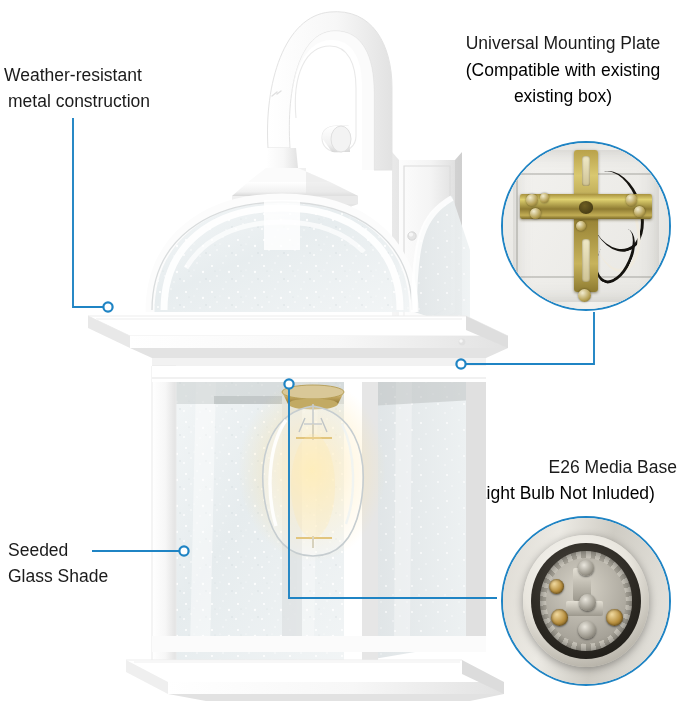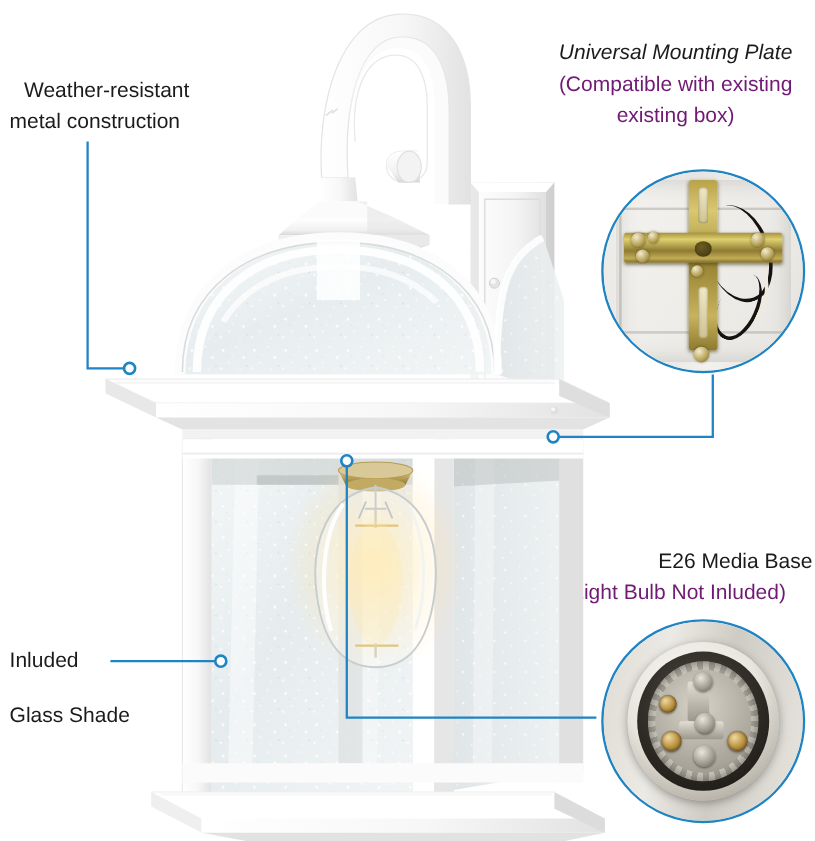--- a/index.html
+++ b/index.html
@@ -2,21 +2,21 @@
 <html><head>
 <meta charset="utf-8">
 <style>
   html,body{margin:0;padding:0;background:#fff;}
   body{width:679px;height:701px;position:relative;overflow:hidden;
        font-family:"Liberation Sans","DejaVu Sans",sans-serif;
        -webkit-font-smoothing:antialiased;}
   #stage{position:absolute;inset:0;width:679px;height:701px;background:#ffffff;}
 
   .lbl{position:absolute;color:#1b1b1b;font-size:17.5px;line-height:25px;white-space:nowrap;}
-  .lbl.sub{color:#701a75;}
+  .lbl.sub{color:#000000;}
   .lbl.ctr{text-align:center;}
 
   svg.layer{position:absolute;left:0;top:0;width:679px;height:701px;overflow:visible;}
   svg.layer.art{z-index:2;}
   svg.layer.call{z-index:6;}
   .txtwrap{z-index:7;}
   .inset{z-index:5;}
 
   .inset{position:absolute;border-radius:50%;overflow:hidden;
          box-sizing:border-box;border:2.5px solid #1f84c4;background:#efeeec;}
@@ -330,27 +330,27 @@
     </g>
     <g>
       <circle cx="108" cy="307" r="4.6" fill="#ffffff" stroke="#1f84c4" stroke-width="2.2"></circle>
       <circle cx="461" cy="364" r="4.6" fill="#ffffff" stroke="#1f84c4" stroke-width="2.2"></circle>
       <circle cx="289" cy="384" r="4.6" fill="#ffffff" stroke="#1f84c4" stroke-width="2.2"></circle>
       <circle cx="184" cy="551" r="4.6" fill="#ffffff" stroke="#1f84c4" stroke-width="2.2"></circle>
     </g>
   </svg>
 
   <div class="txtwrap">
-    <div class="lbl" style="left:20px;top:63px;text-align:right;">Weather-resistant</div>
+    <div class="lbl" style="left:4px;top:63px;text-align:right;">Weather-resistant</div>
     <div class="lbl" style="left:8px;top:89px;">metal construction</div>
 
-    <div class="lbl ctr" style="left:449px;top:31px;width:228px;font-style:italic;">Universal Mounting Plate</div>
+    <div class="lbl ctr" style="left:449px;top:31px;width:228px;">Universal Mounting Plate</div>
     <div class="lbl sub ctr" style="left:449px;top:58px;width:228px;">(Compatible with existing</div>
     <div class="lbl sub ctr" style="left:449px;top:84px;width:228px;">existing box)</div>
 
     <div class="lbl ctr" style="left:449px;top:455px;width:228px;text-align:right;">E26 Media Base</div>
     <div class="lbl sub ctr" style="left:449px;top:481px;width:228px;">(Light Bulb Not Inluded)</div>
 
-    <div class="lbl" style="left:8px;top:538px;">Inluded</div>
-    <div class="lbl" style="left:8px;top:564px;margin-top:20px;">Glass Shade</div>
+    <div class="lbl" style="left:8px;top:538px;">Seeded</div>
+    <div class="lbl" style="left:8px;top:564px;">Glass Shade</div>
   </div>
 
 </div>
 
 </body></html>

